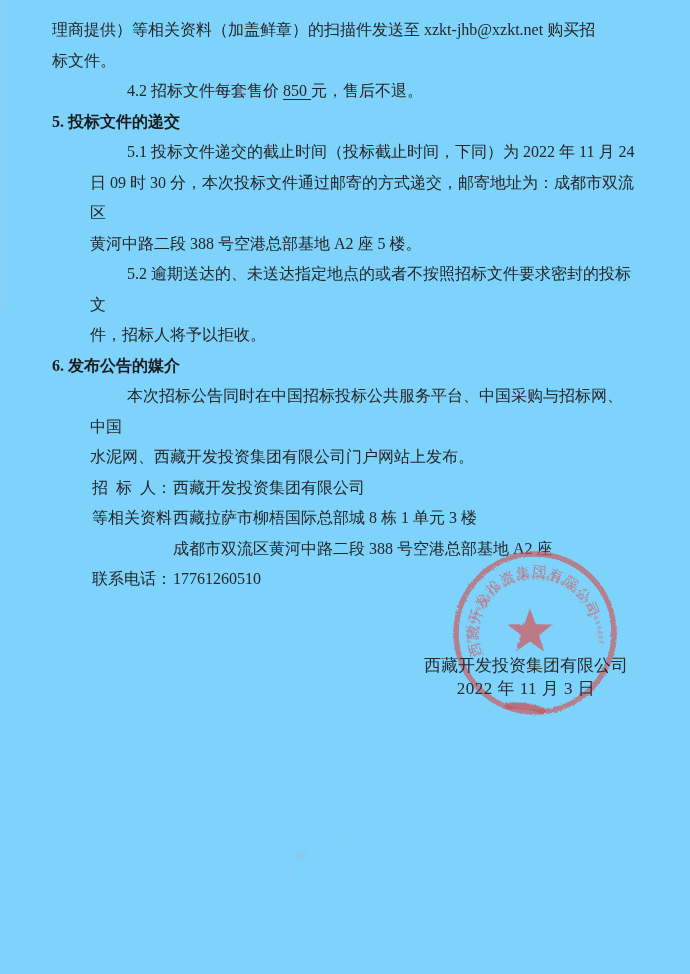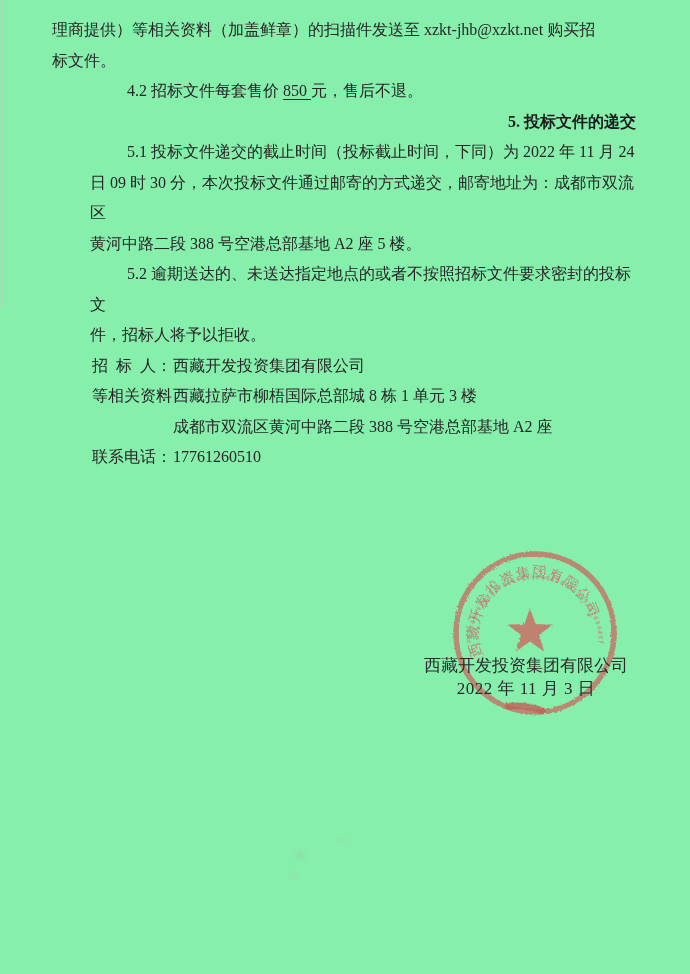--- a/index.html
+++ b/index.html
@@ -1,31 +1,31 @@
 <!DOCTYPE html>
 <html><head>
 <meta charset="utf-8">
 <style>
   html,body{margin:0;padding:0;background:#888;}
   .page{
     position:relative;
     width:690px;height:974px;
-    background:#86efac;
+    background:#7dd3fc;
     overflow:hidden;
     font-family:"Liberation Serif","DejaVu Serif",serif;
     color:#262626;
   }
   .doc{
     position:absolute;
     top:15px;left:52px;width:584px;
     font-size:16px;line-height:30.5px;
   }
   .para{white-space:pre-wrap;margin:0;}
   .indent{text-indent:37px;margin-left:38px;}
-  .heading{font-weight:bold;color:#1c1c1c;margin:0;white-space:pre-wrap;text-align:right;}
+  .heading{font-weight:bold;color:#1c1c1c;margin:0;white-space:pre-wrap;}
   .u{text-decoration:underline;text-underline-offset:3px;}
   .contacts{margin:0 0 0 40px;}
   .contact-row{white-space:nowrap;}
   .contact-label{
     display:inline-block;width:64px;
     text-align:justify;text-align-last:justify;
     vertical-align:baseline;
   }
   .contact-colon{display:inline-block;width:17px;}
   
@@ -57,20 +57,23 @@
   <div class="doc">
     <p class="para">理商提供）等相关资料（加盖鲜章）的扫描件发送至 xzkt-jhb@xzkt.net 购买招
 标文件。</p>
     <p class="para indent"><span>4.2 招标文件每套售价 </span><span class="u">850 </span><span>元，售后不退。</span></p>
     <p class="heading">5. 投标文件的递交</p>
     <p class="para indent">5.1 投标文件递交的截止时间（投标截止时间，下同）为 2022 年 11 月 24
 日 09 时 30 分，本次投标文件通过邮寄的方式递交，邮寄地址为：成都市双流区
 黄河中路二段 388 号空港总部基地 A2 座 5 楼。</p>
     <p class="para indent">5.2 逾期送达的、未送达指定地点的或者不按照招标文件要求密封的投标文
 件，招标人将予以拒收。</p>
+    <p class="heading">6. 发布公告的媒介</p>
+    <p class="para indent">本次招标公告同时在中国招标投标公共服务平台、中国采购与招标网、中国
+水泥网、西藏开发投资集团有限公司门户网站上发布。</p>
 
     <div class="contacts">
       <div class="contact-row"><span class="contact-label">招标人</span><span class="contact-colon">：</span><span>西藏开发投资集团有限公司</span></div>
       <div class="contact-row"><span class="contact-label">等相关资料</span><span class="contact-colon">：</span><span>西藏拉萨市柳梧国际总部城 8 栋 1 单元 3 楼</span></div>
       <div class="contact-row"><span class="contact-label"></span><span class="contact-colon"></span><span>成都市双流区黄河中路二段 388 号空港总部基地 A2 座</span></div>
       <div class="contact-row"><span class="contact-label">联系电话</span><span class="contact-colon">：</span><span>17761260510</span></div>
     </div>
   </div>
 
   <svg class="stamp" viewBox="0 0 170 170" aria-hidden="true">

